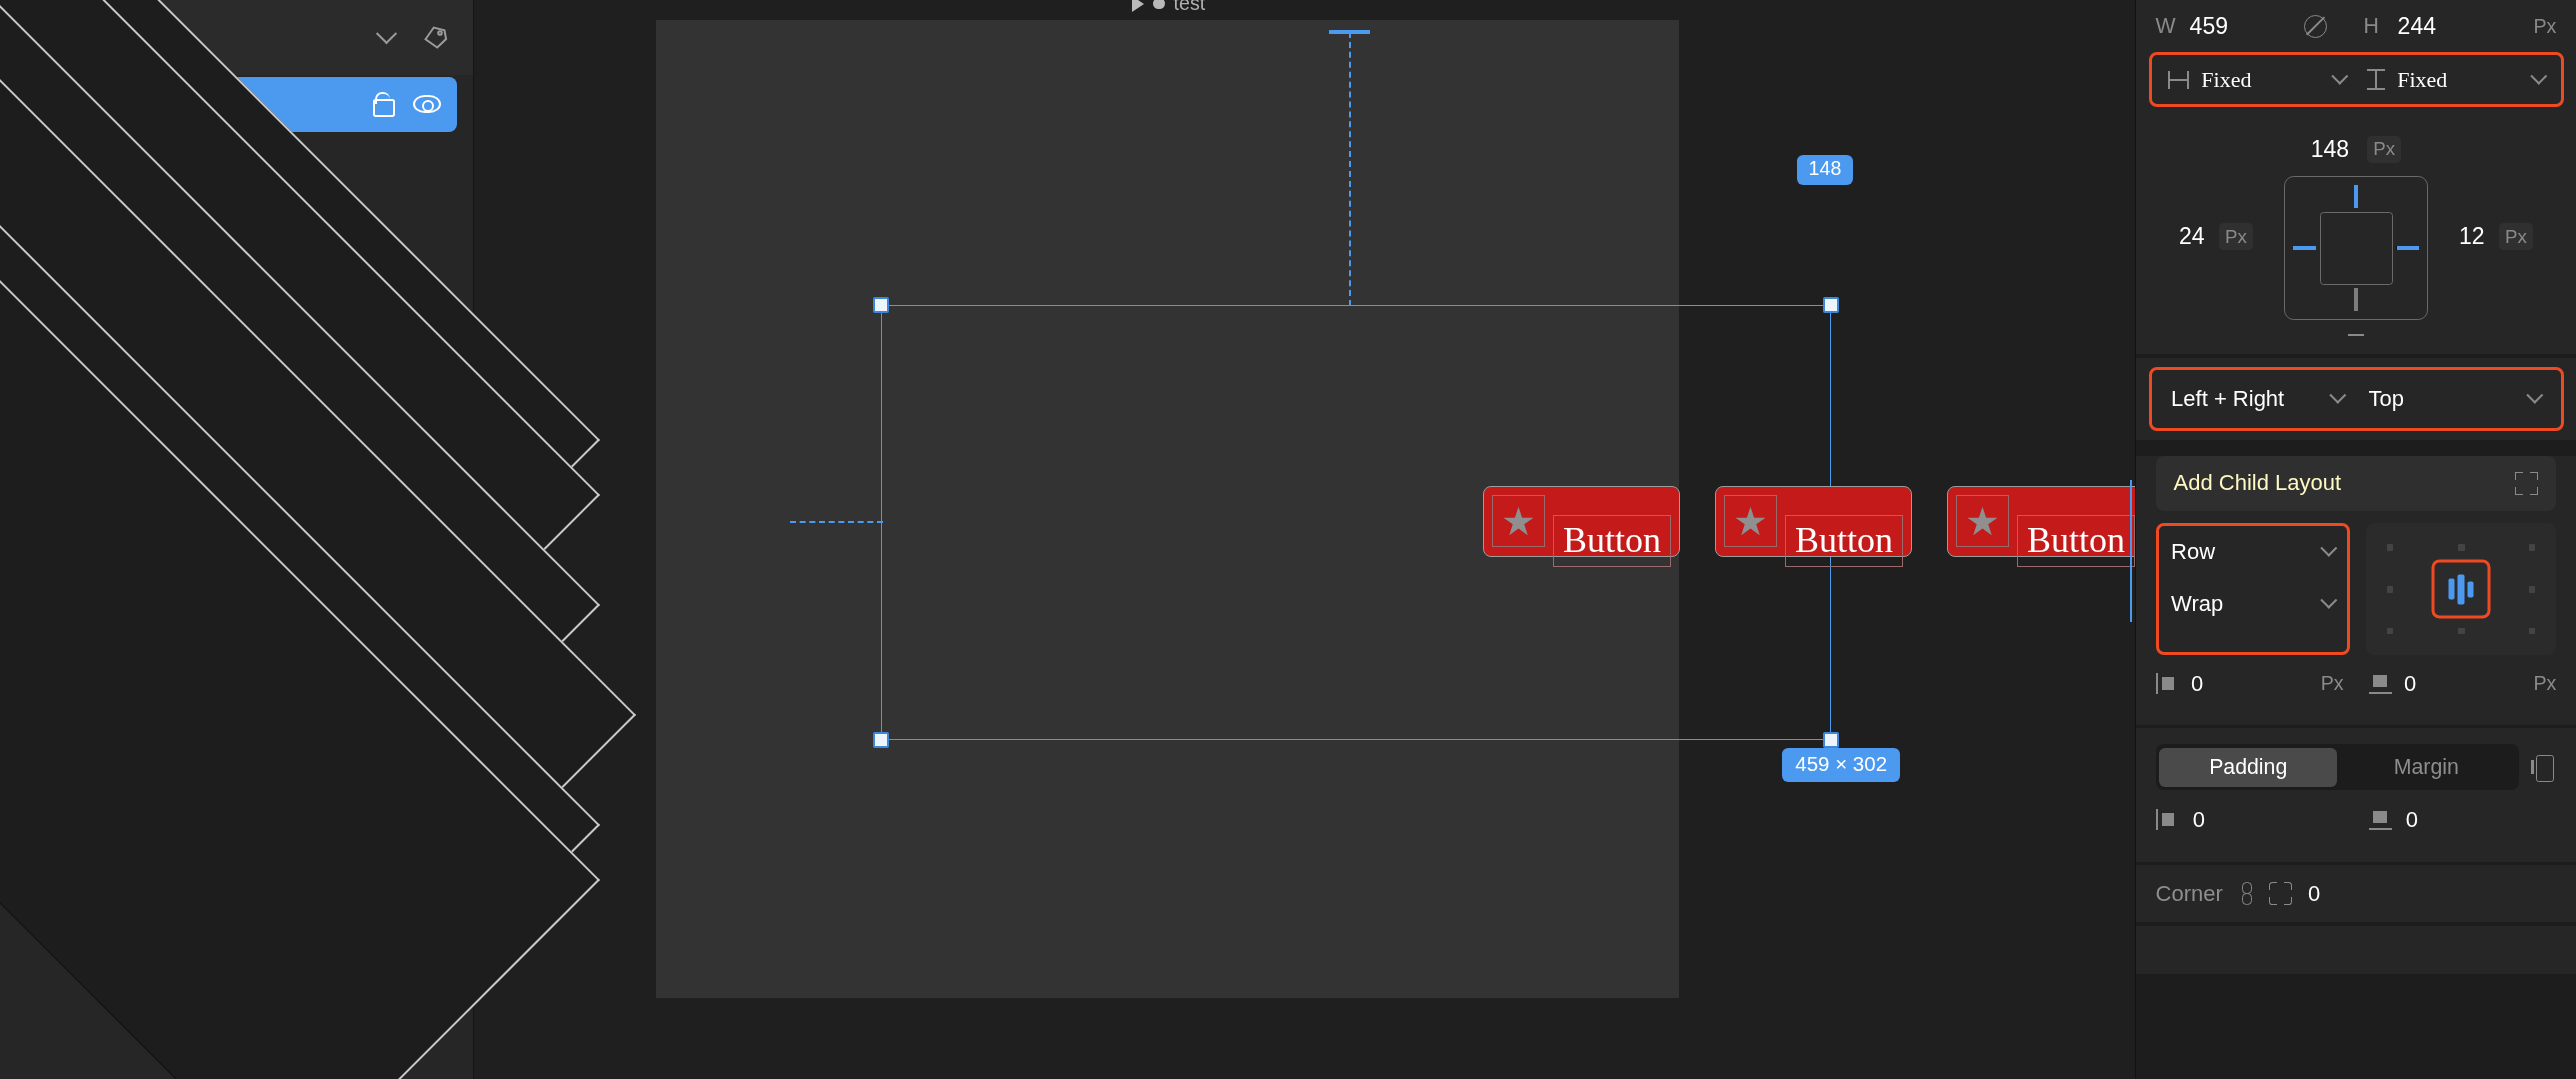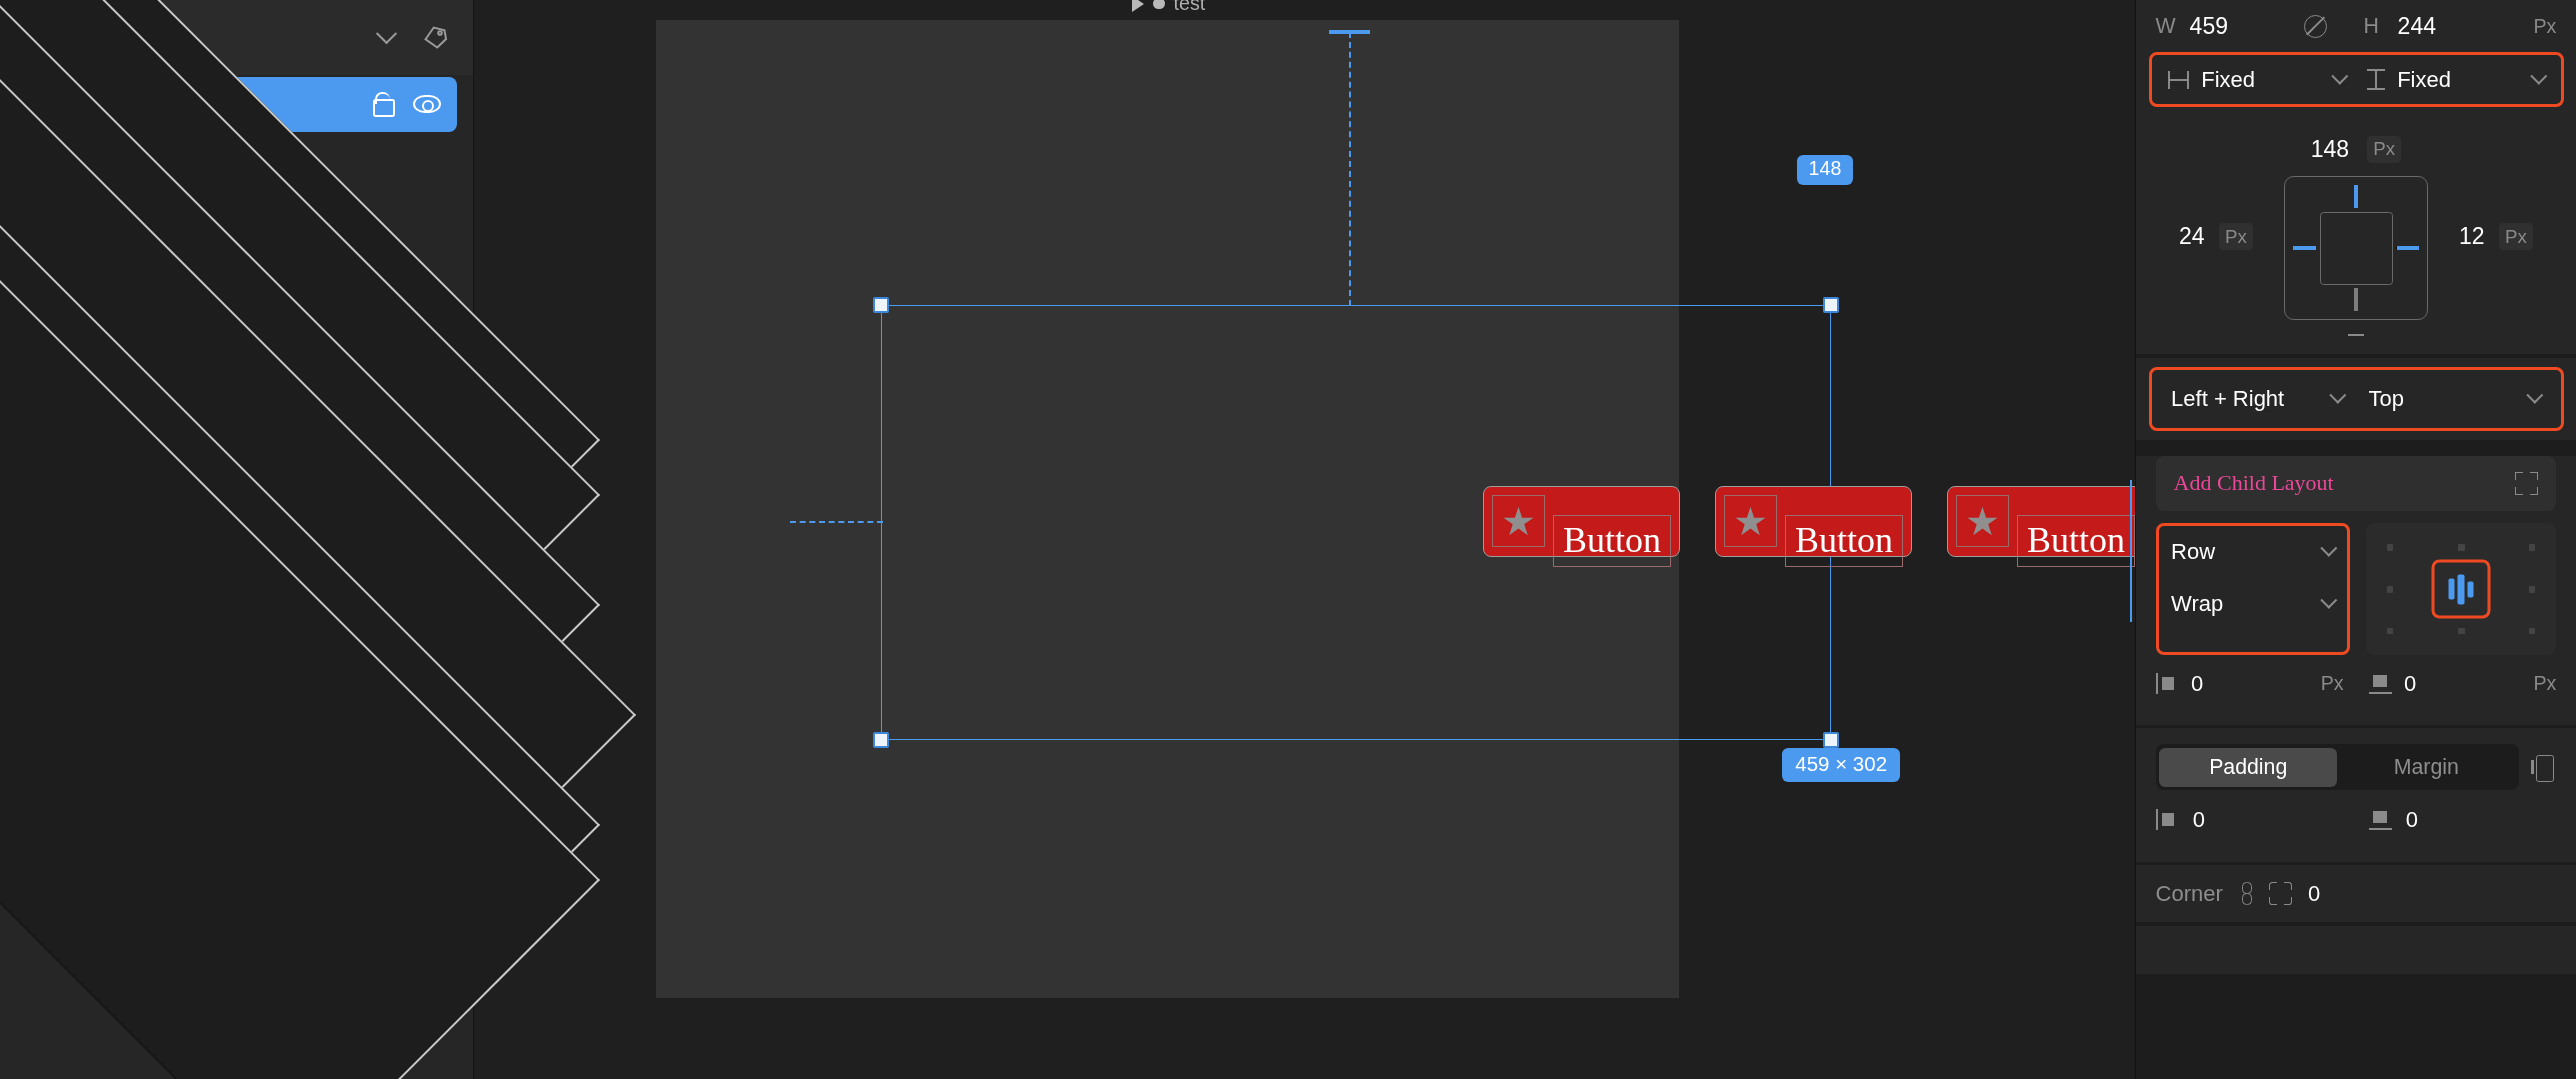--- a/index.html
+++ b/index.html
@@ -231,21 +231,21 @@
   .c-dash { position: absolute; left: 50%; margin-left: -8px; bottom: 18px; width: 16px; height: 2.2px; background: #8a8a8a; }
 
   .align-row { display: flex; align-items: center; height: 64px; padding: 0 19.6px; }
   .align-half { flex: 1; display: flex; align-items: center; }
   .align-half .lbl { color: #ffffff; font-size: 22px; flex: 1; }
 
   .add-child {
     margin: 16px 19.6px 0; height: 55px; background: #2f2f2f; border-radius: 8px;
     display: flex; align-items: center; padding: 0 18px;
   }
-  .add-child .ph { color: #ec4899; font-size: 22px; flex: 1; font-family: Liberation Serif, serif; }
+  .add-child .ph { color: #fef9c3; font-size: 22px; flex: 1; }
   .expand-ic { width: 23px; height: 23px; position: relative; }
   .expand-ic .cn { position: absolute; width: 8px; height: 8px; border: 1.8px solid #8a8a8a; }
   .expand-ic .n1 { top:0; left:0; border-right:none; border-bottom:none; }
   .expand-ic .n2 { top:0; right:0; border-left:none; border-bottom:none; }
   .expand-ic .n3 { bottom:0; left:0; border-right:none; border-top:none; }
   .expand-ic .n4 { bottom:0; right:0; border-left:none; border-top:none; }
 
   .layout-grid { display: flex; padding: 12.5px 19.6px 0; gap: 16px; }
   .layout-selects { flex: 0 0 194px; }
   .lsel { height: 52px; display: flex; align-items: center; padding: 0 12.5px; }
@@ -550,21 +550,21 @@
     <div class="r-sec">
       <div class="wh-row">
         <span class="tag">W</span>
         <span class="val" style="width:114px;">459</span>
         <span class="no-sym"></span>
         <span class="tag" style="margin-left:37px;">H</span>
         <span class="val" style="flex:1;">244</span>
         <span class="px-tag">Px</span>
       </div>
 
-      <div style="padding:0 12.5px 9px;">
+      <div style="padding:0 12.5px 9px;font-family:Liberation Serif, serif;">
         <div class="fixed-row hl-box">
           <div class="fixed-half">
             <span class="h-ic">
                 <i></i>
               </span>
             <span class="lbl">Fixed</span>
             <span class="mini-chev"></span>
           </div>
           <div class="fixed-half" style="padding-left:21.3px;">
             <span class="v-ic">

